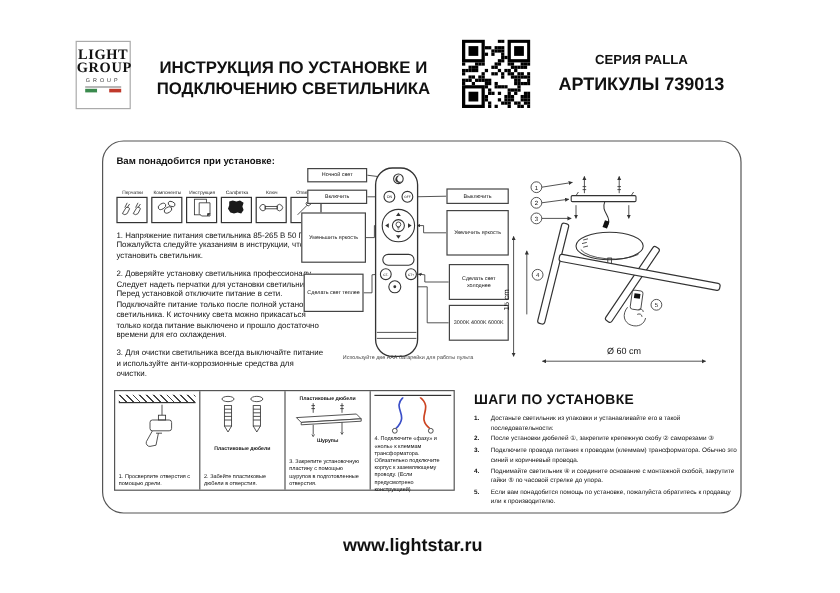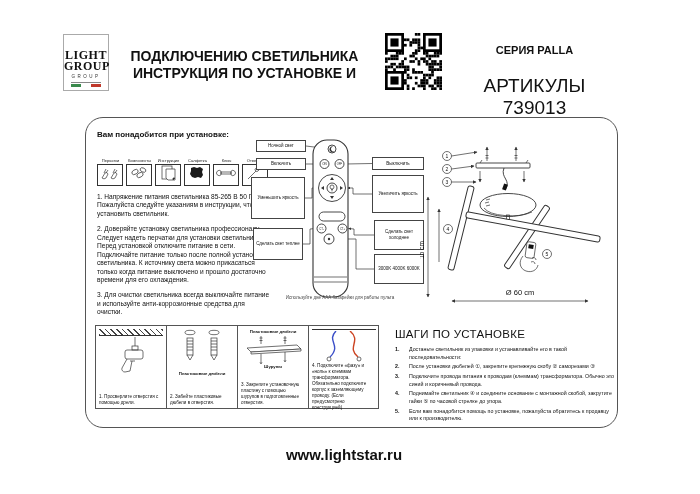--- a/index.html
+++ b/index.html
@@ -1,31 +1,31 @@
 <!DOCTYPE html>
 <html><head>
 <meta charset="utf-8">
 <style>
   * { margin:0; padding:0; box-sizing:border-box; }
   body { background:#fff; font-family:"Liberation Sans", sans-serif; color:#111; }
   .page { position:relative; width:700px; height:494px; background:#fff; overflow:hidden; }
 
   
   .logo { position:absolute; left:63px; top:34px; width:46px; height:57px;
-          border:1px solid #aaa; text-align:center; padding-top:15px; }
+          border:1px solid #aaa; text-align:center; padding-top:5px; }
   .logo .l1 { font-family:"Liberation Serif", serif; font-weight:bold; font-size:12px; line-height:11px; letter-spacing:.5px; }
   .logo .grp { font-size:4.5px; letter-spacing:2.5px; margin-top:2px; color:#333; }
   .flag { display:flex; width:30px; height:3px; margin:3px auto 0; border-top:1px solid #888; padding-top:1px; }
   .flag span { flex:1; height:3px; }
   .hdr-title { position:absolute; left:112px; top:48px; width:265px; text-align:center;
                font-weight:bold; font-size:14px; line-height:17px; }
   .qr { position:absolute; left:385px; top:33px; width:57px; height:57px; }
   .hdr-right { position:absolute; left:452px; top:44px; width:165px; text-align:center; }
   .hdr-series { font-weight:bold; font-size:11px; }
-  .hdr-art { font-weight:normal; font-size:19px; margin-top:19px; }
+  .hdr-art { font-weight:bold; font-size:15px; margin-top:6px; }
 
   
   .mainbox { position:absolute; left:85px; top:117px; width:533px; height:311px;
              border:1.5px solid #555; border-radius:18px; }
 
   
   .col-left { position:absolute; left:97px; top:130px; width:174px; }
   .tools-heading { font-weight:bold; font-size:8px; margin-bottom:19px; }
   .tools-row { display:flex; gap:2px; }
   .tool { width:27px; text-align:center; }
@@ -49,21 +49,21 @@
   .panel { flex:1; border-right:1px solid #555; padding:3px 3px 2px; display:flex; flex-direction:column; }
   .panel:last-child { border-right:none; }
   .ceiling { height:7px; background:repeating-linear-gradient(45deg,#444 0 1px,transparent 1px 4px);
              border-bottom:1px solid #333; margin-bottom:1px; }
   .panel .art { height:42px; position:relative; }
   .panel .plabel { font-size:4.3px; font-weight:bold; text-align:center; }
   .panel .caption { font-size:4.6px; line-height:1.3; margin-top:auto; }
 
   
   .steps { position:absolute; left:395px; top:328px; width:222px; }
-  .steps h2 { font-size:11.5px; font-weight:normal; margin-bottom:6px; letter-spacing:.3px; }
+  .steps h2 { font-size:11.5px; font-weight:bold; margin-bottom:6px; letter-spacing:.3px; }
   .step { display:flex; font-size:5.3px; line-height:1.45; margin-bottom:2px; }
   .step .num { width:14px; font-weight:bold; flex:none; }
 
   
   .footer { position:absolute; left:0; top:446px; width:688px; text-align:center;
             font-weight:bold; font-size:15px; }
 
   svg .ln { stroke:#333; fill:none; stroke-width:0.9; }
   svg .thin { stroke:#333; fill:none; stroke-width:0.7; }
   svg text { font-family:"Liberation Sans", sans-serif; fill:#111; }
@@ -78,22 +78,22 @@
     <div class="l1">GROUP</div>
     <div class="grp">GROUP</div>
     <div class="flag">
       <span style="background:#3a8a4d"></span>
         <span style="background:#fff"></span>
         <span style="background:#c0392b"></span>
     </div>
   </div>
 
   <div class="hdr-title">
+    <div>ИНСТРУКЦИЯ ПО УСТАНОВКЕ И</div>
     <div>ПОДКЛЮЧЕНИЮ СВЕТИЛЬНИКА</div>
-    <div>ИНСТРУКЦИЯ ПО УСТАНОВКЕ И</div>
   </div>
 
   <svg class="qr" viewBox="0 0 57 57">
       <rect x="29.86" y="0.00" width="2.71" height="2.71"></rect>
       <rect x="32.57" y="0.00" width="2.71" height="2.71"></rect>
       <rect x="19.00" y="5.43" width="2.71" height="2.71"></rect>
       <rect x="21.71" y="5.43" width="2.71" height="2.71"></rect>
       <rect x="27.14" y="5.43" width="2.71" height="2.71"></rect>
       <rect x="29.86" y="5.43" width="2.71" height="2.71"></rect>
       <rect x="32.57" y="5.43" width="2.71" height="2.71"></rect>

